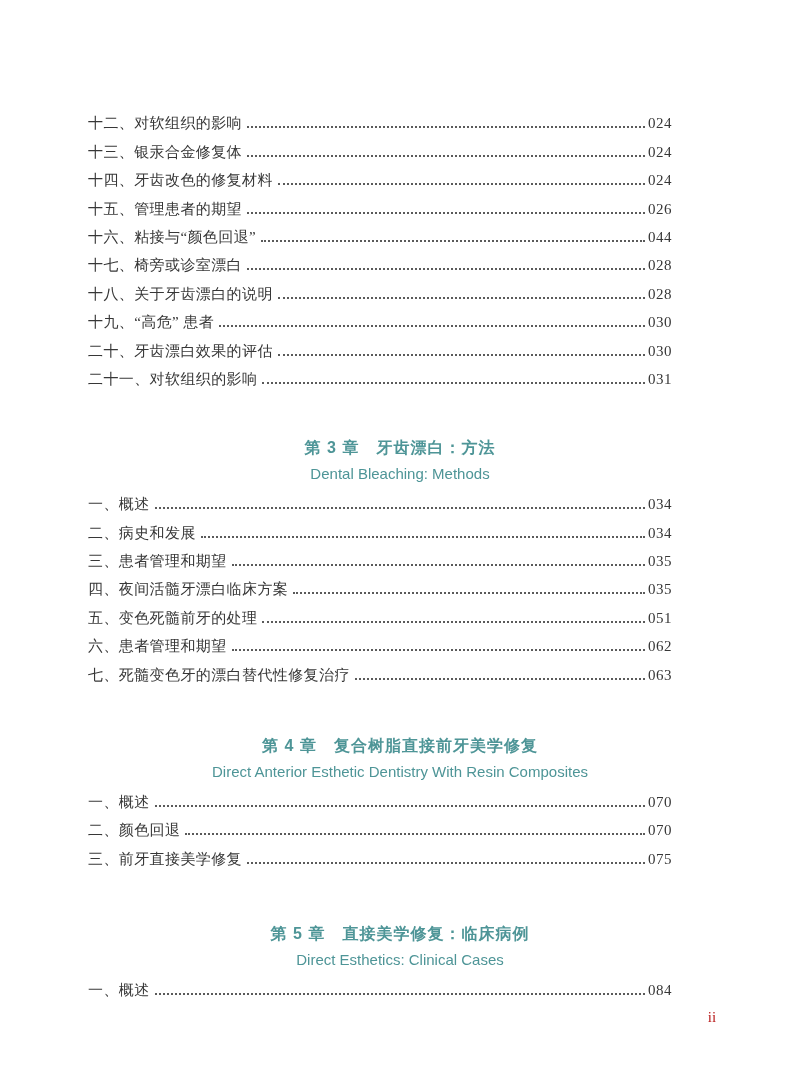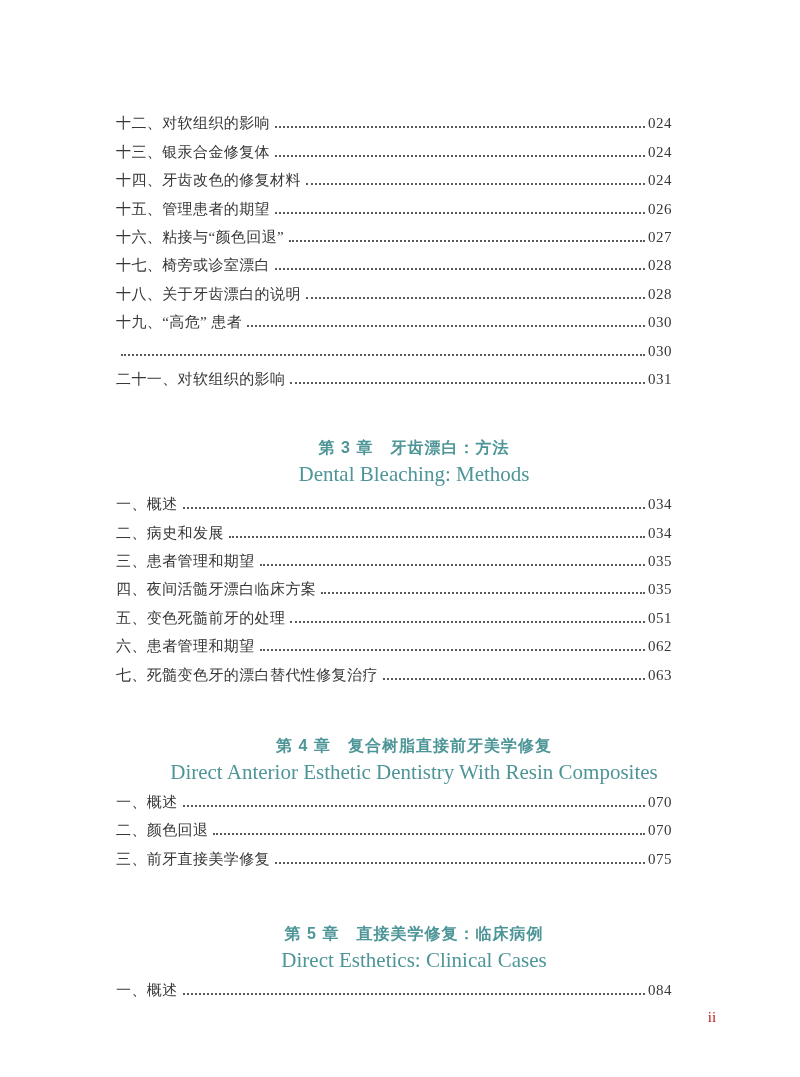--- a/index.html
+++ b/index.html
@@ -15,21 +15,21 @@
     background:var(--bg);
     font-family:"Liberation Serif","DejaVu Serif",serif;
     color:var(--text);
     overflow:hidden;
   }
   .content{
     position:absolute;
     left:88px;top:105px;
     width:584px;
   }
-  .toc-section{display:block;margin-left:28px;}
+  .toc-section{display:block;}
   .toc-row{
     display:flex;
     align-items:flex-end;
     height:28.4px;
     font-size:15px;
     line-height:19px;
   }
   .toc-label{
     white-space:pre;
     letter-spacing:0.4px;
@@ -54,22 +54,22 @@
   .toc-section:nth-of-type(4) .chapter-head{margin-top:53px;}
   .chapter-title-cn{
     font-family:"Liberation Sans","DejaVu Sans",sans-serif;
     font-weight:bold;
     font-size:16px;
     line-height:24px;
     letter-spacing:1px;
     color:var(--accent);
   }
   .chapter-title-en{
-    font-family:Liberation Serif, serif;
-    font-size:21px;
+    font-family:Liberation Sans, sans-serif;
+    font-size:15px;
     line-height:22px;
     margin-top:3px;
     color:var(--accent);
   }
   .footer-page-num{
     position:absolute;
     left:700px;top:1009px;
     width:24px;
     text-align:center;
     font-size:15px;
@@ -98,38 +98,39 @@
     <span class="toc-page">024</span>
   </div>
         <div class="toc-row">
     <span class="toc-label">十五、管理患者的期望</span>
     <span class="toc-leader"></span>
     <span class="toc-page">026</span>
   </div>
         <div class="toc-row">
     <span class="toc-label">十六、粘接与“颜色回退”</span>
     <span class="toc-leader"></span>
-    <span class="toc-page">027</span>
+    <span class="toc-page">044</span>
   </div>
         <div class="toc-row">
     <span class="toc-label">十七、椅旁或诊室漂白</span>
     <span class="toc-leader"></span>
     <span class="toc-page">028</span>
   </div>
         <div class="toc-row">
     <span class="toc-label">十八、关于牙齿漂白的说明</span>
     <span class="toc-leader"></span>
     <span class="toc-page">028</span>
   </div>
         <div class="toc-row">
     <span class="toc-label">十九、“高危” 患者</span>
     <span class="toc-leader"></span>
     <span class="toc-page">030</span>
   </div>
         <div class="toc-row">
+    <span class="toc-label">二十、牙齿漂白效果的评估</span>
     <span class="toc-leader"></span>
     <span class="toc-page">030</span>
   </div>
         <div class="toc-row">
     <span class="toc-label">二十一、对软组织的影响</span>
     <span class="toc-leader"></span>
     <span class="toc-page">031</span>
   </div>
       </div>
       <div class="toc-section">

